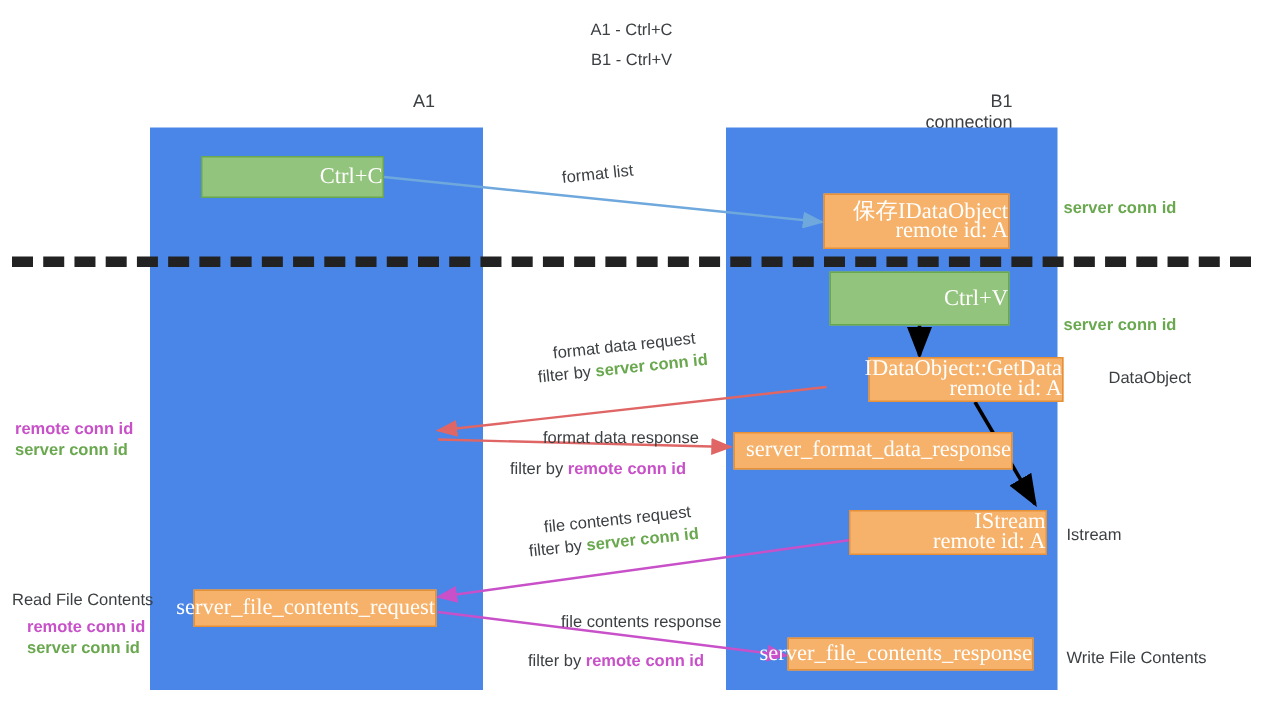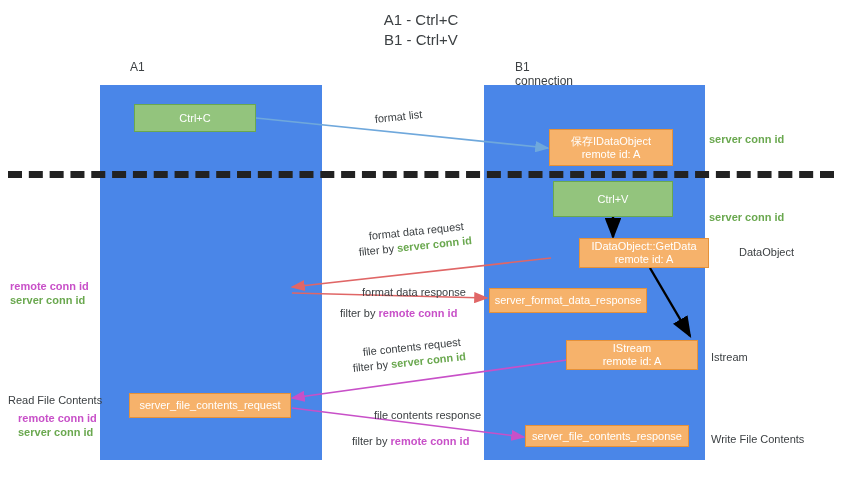--- a/index.html
+++ b/index.html
@@ -8,38 +8,38 @@
     background:#ffffff;
     font-family:"Liberation Sans","DejaVu Sans",sans-serif;
     position:relative;overflow:hidden;
     color:#3c4043;
   }
   #stage{position:absolute;left:0;top:0;width:842px;height:485px;}
 
   
   .title{
     position:absolute;left:0;top:10px;width:842px;
-    text-align:center;font-size:15px;line-height:20px;color:#3c4043;
+    text-align:center;font-size:11px;line-height:20px;color:#3c4043;
   }
 
   
   .colhead{
-    position:absolute;text-align:left;font-size:12px;line-height:14px;color:#3c4043;
+    position:absolute;text-align:right;font-size:12px;line-height:14px;color:#3c4043;
   }
   .colhead .big{display:block;}
   .colhead .sub{display:block;}
 
   
   .lane{position:absolute;background:#4a86e8;}
 
   
   .box{
     position:absolute;box-sizing:border-box;
-    display:flex;flex-direction:column;align-items:center;justify-content:center;
-    color:#ffffff;font-size:11px;line-height:13px;text-align:center;
+    display:flex;flex-direction:column;align-items:flex-end;justify-content:center;
+    color:#ffffff;font-size:15px;line-height:13px;text-align:center;font-family:Liberation Serif, serif;
   }
   .box.green{background:#93c47d;border:1px solid #6aa84f;}
   .box.orange{background:#f6b26b;border:1px solid #e69138;}
   .box span{display:block;white-space:nowrap;}
 
   
   .divider{
     position:absolute;left:8px;top:171px;width:826px;height:0;
     border-top:7px dashed #222222;
   }
@@ -124,21 +124,21 @@
     <span>IDataObject::GetData</span>
     <span>remote id: A</span>
   </div>
 
   <div class="box orange" style="left:566px;top:340px;width:132px;height:30px;">
     <span>IStream</span>
     <span>remote id: A</span>
   </div>
 
 
-  <div class="box orange" style="left:489px;top:288px;width:158px;height:25px;">
+  <div class="box orange" style="left:489px;top:288px;width:186px;height:25px;">
     <span>server_format_data_response</span>
   </div>
 
   <div class="box orange" style="left:129px;top:393px;width:162px;height:25px;">
     <span>server_file_contents_request</span>
   </div>
 
   <div class="box orange" style="left:525px;top:425px;width:164px;height:22px;">
     <span>server_file_contents_response</span>
   </div>

